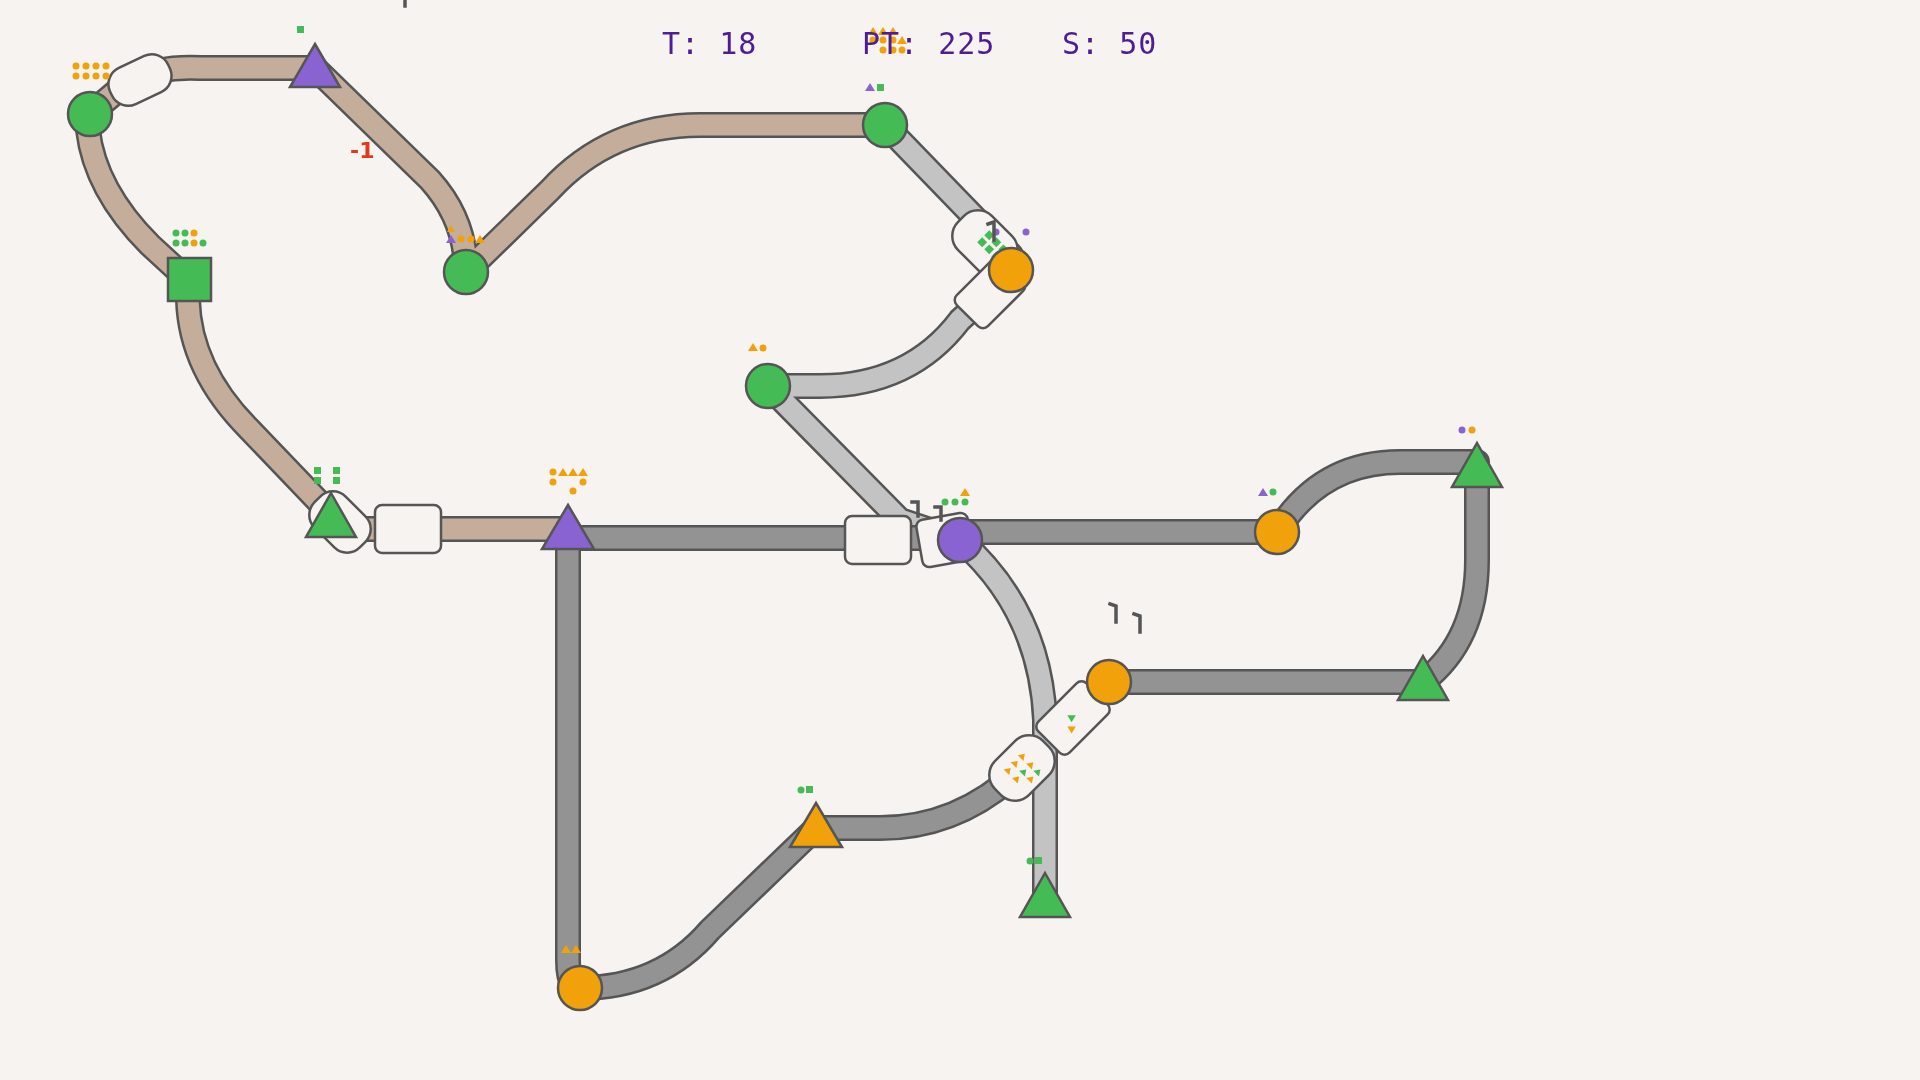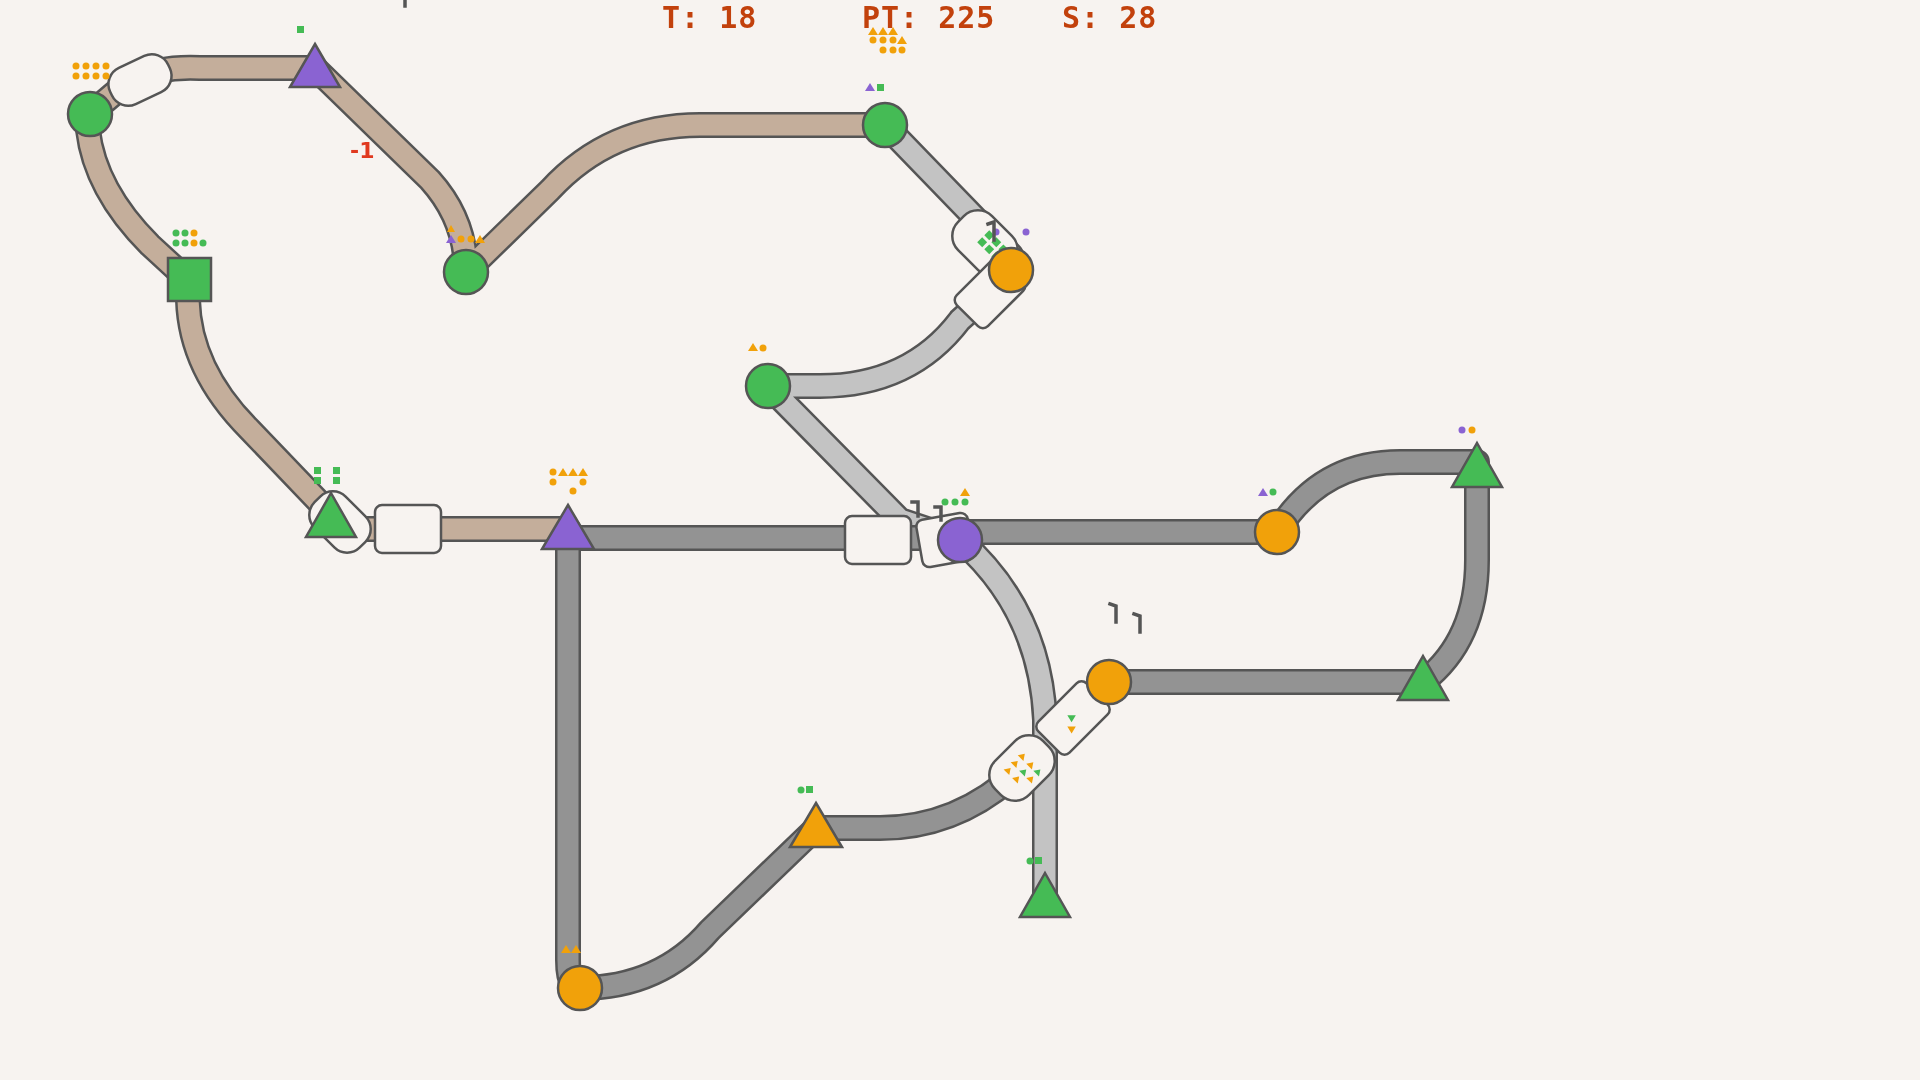--- a/index.html
+++ b/index.html
@@ -4,25 +4,24 @@
   <style>
     html, body { margin: 0; padding: 0; }
     body {
       width: 1920px; height: 1080px; overflow: hidden;
       background: #f7f3f0;
       font-family: "DejaVu Sans", sans-serif;
       position: relative;
     }
     #map { position: absolute; left: 0; top: 0; width: 1920px; height: 1080px; }
     .hud-item {
-      position: absolute; top: 0;
+      position: absolute; top: 26px;
       font-family: "DejaVu Sans Mono", monospace;
-      font-size: 30px; color: #c2410c; letter-spacing: 1px;
+      font-size: 30px; color: #4c1d95; letter-spacing: 1px;
       white-space: nowrap;
-      font-weight: bold;
     }
     .line-outline { fill: none; stroke: #555555; stroke-linecap: round; stroke-linejoin: round; }
     .line-fill { fill: none; stroke-linecap: round; stroke-linejoin: round; }
     .station { stroke: #555555; stroke-width: 2.5; }
     .train { fill: #f7f3f0; stroke: #555555; stroke-width: 2.5; }
     .flag { fill: none; stroke: #555555; stroke-width: 3.5; stroke-linecap: square; }
     .delta { font-family: "DejaVu Sans", sans-serif; font-weight: bold; font-size: 22px; }
   </style>
 </head>
 <body>
@@ -217,13 +216,13 @@
   <path class="flag" d="M 912 502 L 918 502 L 918 516"></path>
   <path class="flag" d="M 935 507 L 941 507 L 941 520"></path>
   <path class="flag" d="M 1110 604 L 1116 606 L 1116 622"></path>
   <path class="flag" d="M 1134 614 L 1140 616 L 1140 632"></path>
 
   <text class="delta" x="350" y="158" fill="#e0391f">-1</text>
 </svg>
 
 <div class="hud-item" style="left:662px;">T: 18</div>
 <div class="hud-item" style="left:862px;">PT: 225</div>
-<div class="hud-item" style="left:1062px;">S: 28</div>
+<div class="hud-item" style="left:1062px;">S: 50</div>
 
 </body></html>

